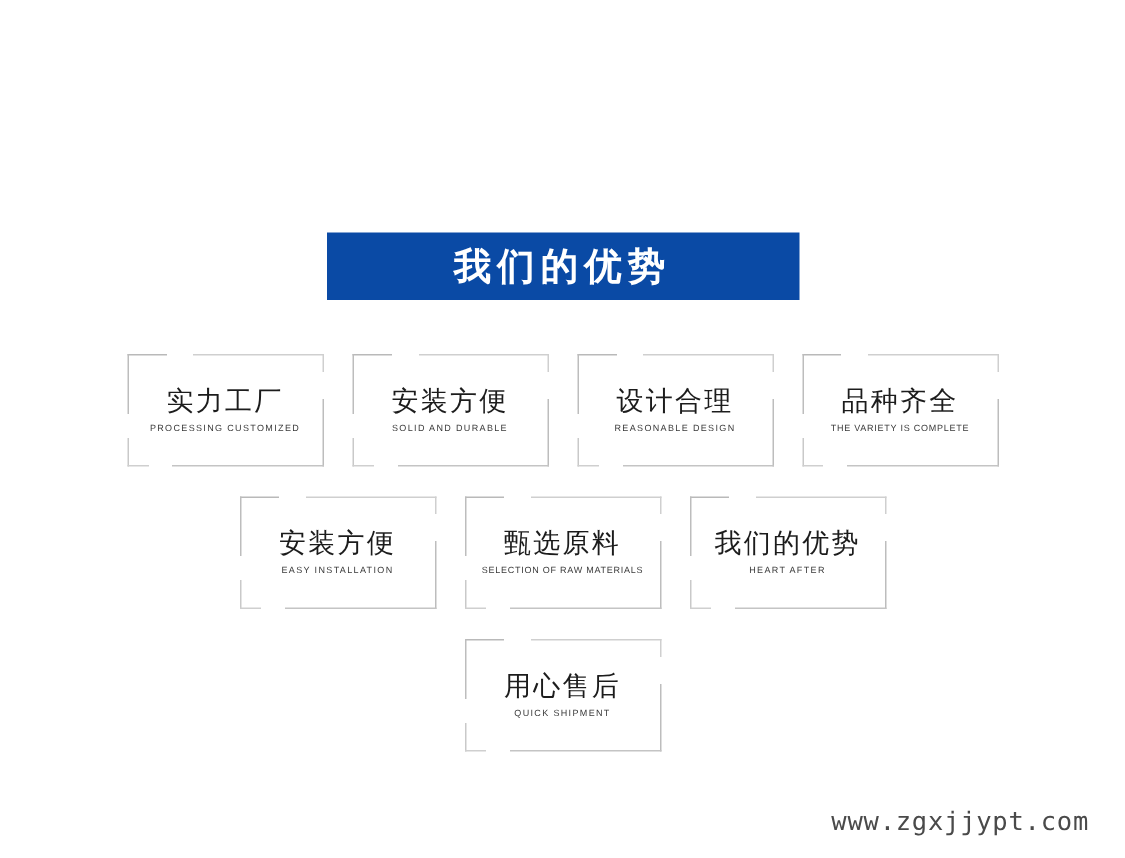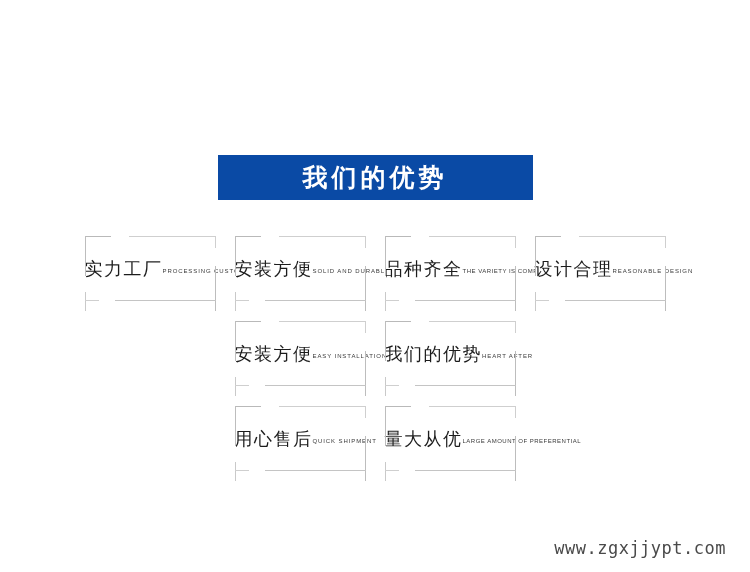--- a/index.html
+++ b/index.html
@@ -53,24 +53,25 @@
     display: flex;
     justify-content: center;
     gap: 19px;
     margin-bottom: 20px;
   }
 
   
   .feat-box {
     position: relative;
     width: 131px;
-    height: 65px;
-    display: flex;
-    flex-direction: row;
+    height: 75px;
+    display: flex;
+    flex-direction: column;
     align-items: center;
+    justify-content: center;
     background: #ffffff;
   }
   
   .feat-box::before,
   .feat-box::after {
     content: "";
     position: absolute;
     left: 0;
     width: 131px;
     height: 1px;
@@ -158,56 +159,56 @@
     </div>
     <div class="feat-box">
       <span class="rail-l"></span>
       <span class="rail-r"></span>
       <span class="feat-cn">安装方便</span>
       <span class="feat-en">SOLID AND DURABLE</span>
     </div>
     <div class="feat-box">
       <span class="rail-l"></span>
       <span class="rail-r"></span>
+      <span class="feat-cn">设计合理</span>
+      <span class="feat-en">REASONABLE DESIGN</span>
+    </div>
+    <div class="feat-box">
+      <span class="rail-l"></span>
+      <span class="rail-r"></span>
       <span class="feat-cn">品种齐全</span>
       <span class="feat-en tight">THE VARIETY IS COMPLETE</span>
     </div>
-    <div class="feat-box">
-      <span class="rail-l"></span>
-      <span class="rail-r"></span>
-      <span class="feat-cn">设计合理</span>
-      <span class="feat-en">REASONABLE DESIGN</span>
-    </div>
   </div>
 
   <div class="feat-row">
     <div class="feat-box">
       <span class="rail-l"></span>
       <span class="rail-r"></span>
       <span class="feat-cn">安装方便</span>
       <span class="feat-en">EASY INSTALLATION</span>
     </div>
     <div class="feat-box">
       <span class="rail-l"></span>
       <span class="rail-r"></span>
+      <span class="feat-cn">甄选原料</span>
+      <span class="feat-en tight">SELECTION OF RAW MATERIALS</span>
+    </div>
+    <div class="feat-box">
+      <span class="rail-l"></span>
+      <span class="rail-r"></span>
       <span class="feat-cn">我们的优势</span>
       <span class="feat-en">HEART AFTER</span>
     </div>
   </div>
 
   <div class="feat-row">
     <div class="feat-box">
       <span class="rail-l"></span>
       <span class="rail-r"></span>
       <span class="feat-cn">用心售后</span>
       <span class="feat-en">QUICK SHIPMENT</span>
     </div>
-    <div class="feat-box">
-      <span class="rail-l"></span>
-      <span class="rail-r"></span>
-      <span class="feat-cn">量大从优</span>
-      <span class="feat-en tight">LARGE AMOUNT OF PREFERENTIAL</span>
-    </div>
   </div>
 
 </div>
 
 <div class="watermark">www.zgxjjypt.com</div>
 
 </body></html>

